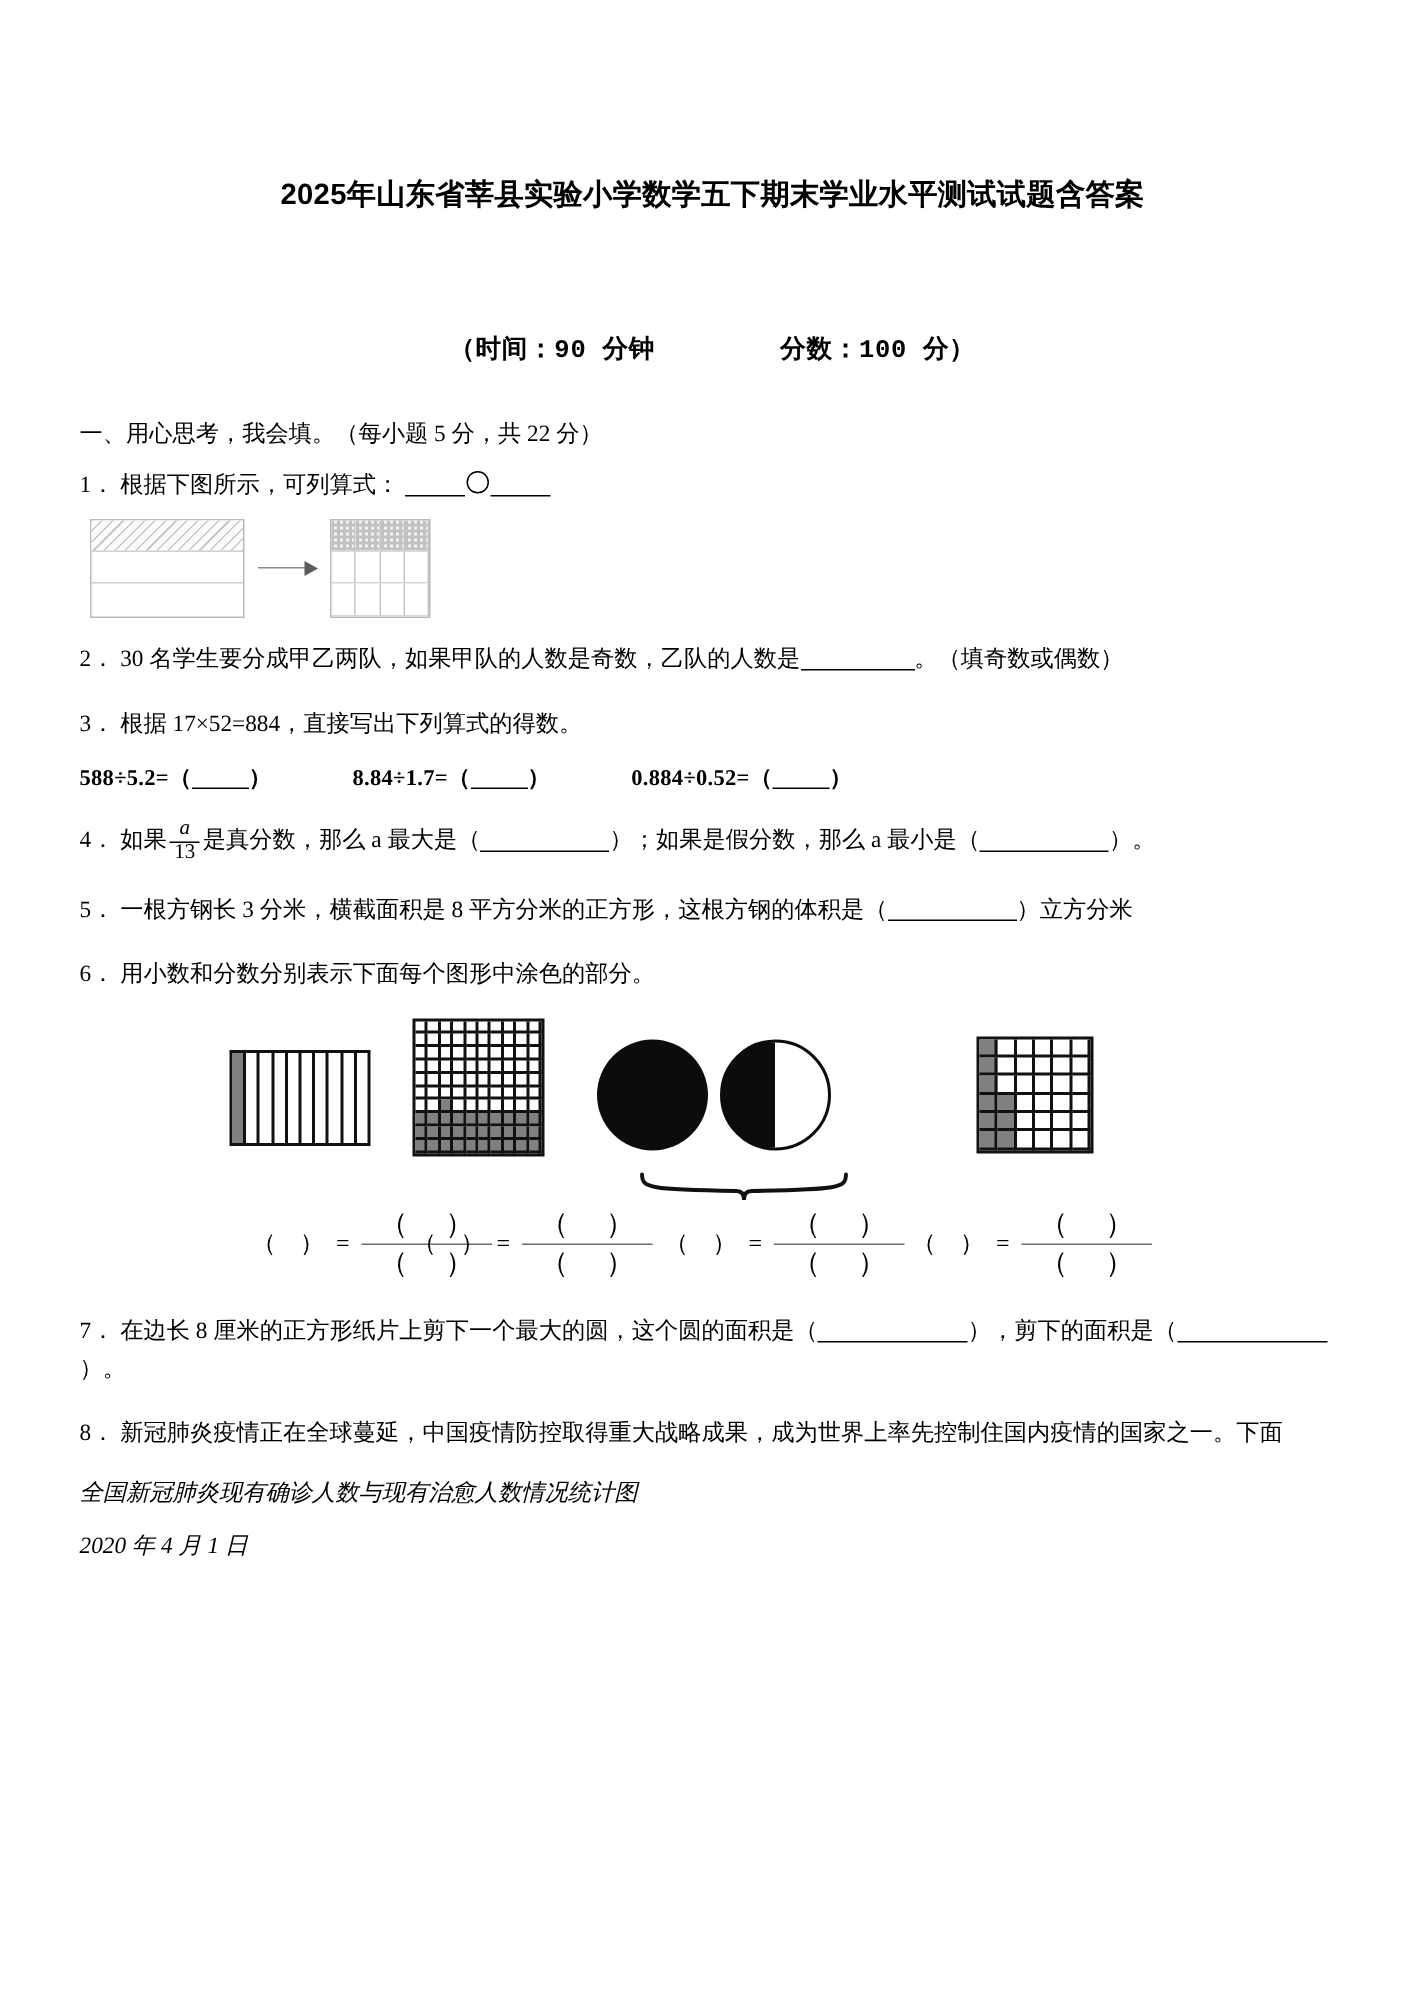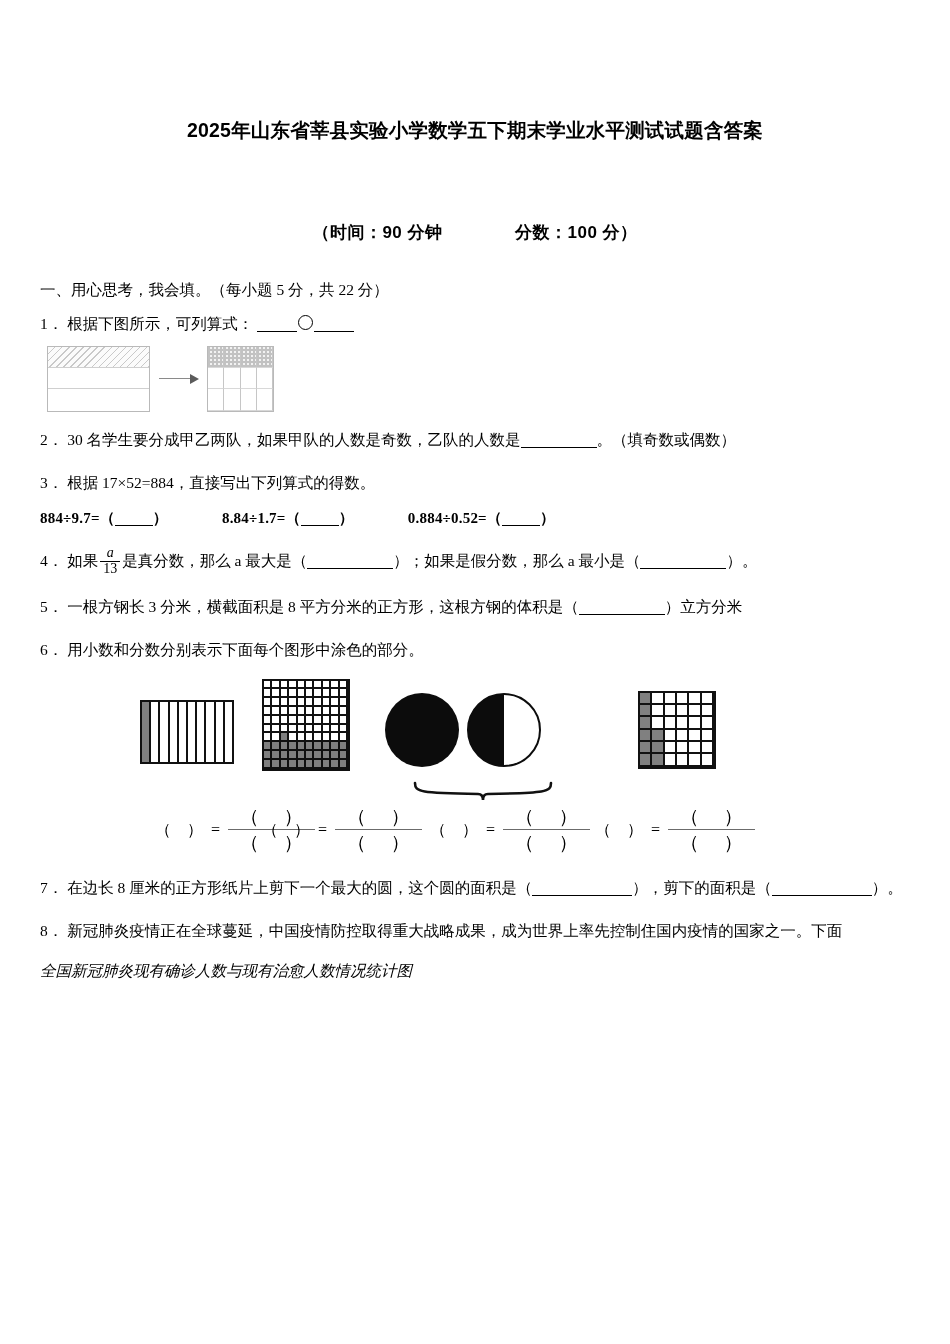--- a/index.html
+++ b/index.html
@@ -13,33 +13,33 @@
     position: relative;
     font-family: "Liberation Serif", "DejaVu Serif", serif;
     color: #000000;
     overflow: hidden;
   }
   .page {
     position: relative;
     width: 950px;
     height: 996px;
     box-sizing: border-box;
-    padding: 0 40px;
+    padding: 0 53px;
   }
   .doc-title {
     font-family: "Liberation Sans", "DejaVu Sans", sans-serif;
     font-size: 19.5px;
     font-weight: bold;
     text-align: center;
     letter-spacing: 0.2px;
     padding-top: 118px;
     line-height: 1.3;
   }
   .meta-line {
-    font-family: Liberation Sans, sans-serif;
+    font-family: Liberation Mono, monospace;
     font-size: 17px;
     font-weight: bold;
     margin-top: 78px;
     text-align: center;
     letter-spacing: 0.5px;
   }
   .meta-line .gap-lg { display: inline-block; width: 62px; }
   .fields-line {
     font-size: 16px;
     margin-top: 32px;
@@ -357,21 +357,21 @@
   <div class="q">
     <span class="q-num">2．</span>
     <span>30 名学生要分成甲乙两队，如果甲队的人数是奇数，乙队的人数是</span><span class="blank b-lg"></span><span>。（填奇数或偶数）</span>
   </div>
 
   <div class="q spaced">
     <span class="q-num">3．</span>
     <span>根据 17×52=884，直接写出下列算式的得数。</span>
   </div>
   <div class="calc-row">
-    <span>884÷9.7=（</span><span class="calc-blank"></span><span>）</span>
+    <span>588÷5.2=（</span><span class="calc-blank"></span><span>）</span>
     <span class="sp"></span>
     <span>8.84÷1.7=（</span><span class="calc-blank"></span><span>）</span>
     <span class="sp"></span>
     <span>0.884÷0.52=（</span><span class="calc-blank"></span><span>）</span>
   </div>
 
   <div class="q spaced">
     <span class="q-num">4．</span>
     <span>如果</span><span class="frac-inline"><span class="num">a</span><span class="den">13</span></span><span>是真分数，那么 a 最大是（</span><span class="blank b-xl"></span><span>）；如果是假分数，那么 a 最小是（</span><span class="blank b-xl"></span><span>）。</span>
   </div>
@@ -574,14 +574,15 @@
     <span class="q-num">7．</span>
     <span>在边长 8 厘米的正方形纸片上剪下一个最大的圆，这个圆的面积是（</span><span class="blank b-xxl"></span><span>），剪下的面积是（</span><span class="blank b-xxl"></span><span>）。</span>
   </div>
 
   <div class="q spaced">
     <span class="q-num">8．</span>
     <span>新冠肺炎疫情正在全球蔓延，中国疫情防控取得重大战略成果，成为世界上率先控制住国内疫情的国家之一。下面</span>
   </div>
 
   <div class="tail-line">全国新冠肺炎现有确诊人数与现有治愈人数情况统计图</div>
+  <div class="tail-line" style="margin-top:10px;">2020 年 4 月 1 日</div>
 
 </div>
 
 </body></html>

